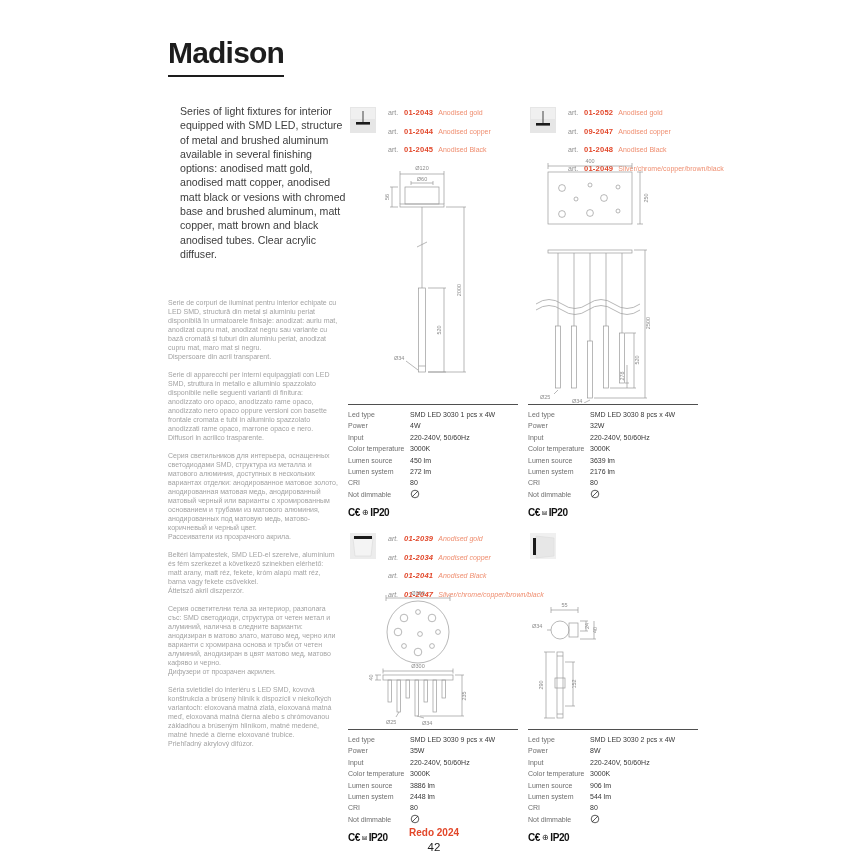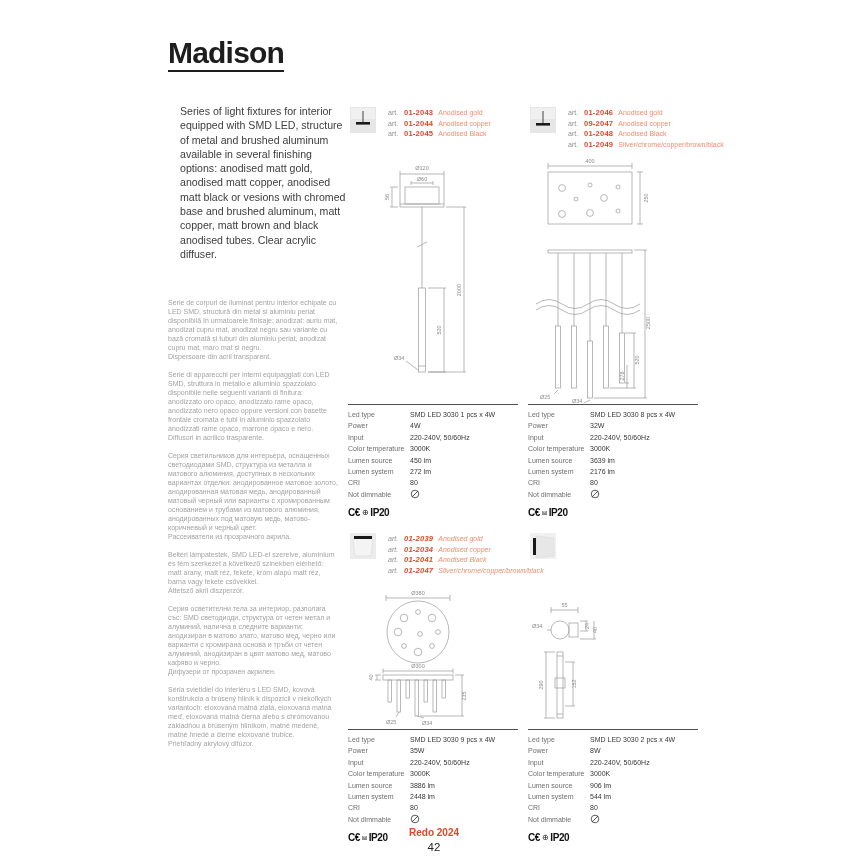--- a/index.html
+++ b/index.html
@@ -1,28 +1,28 @@
 <!DOCTYPE html>
 <html><head>
 <meta charset="utf-8">
 <style>
   html,body{margin:0;padding:0;background:#fff;}
   .page{position:relative;width:868px;height:868px;background:#ffffff;overflow:hidden;
         font-family:"Liberation Sans",sans-serif;color:#333;}
   .title{position:absolute;left:168px;top:36px;font-size:30px;font-weight:700;
-         letter-spacing:-0.8px;color:#1d1d1d;border-bottom:2px solid #1d1d1d;}
+         letter-spacing:-0.8px;color:#1d1d1d;border-bottom:2px solid #1d1d1d;padding-bottom:5px;}
   .intro-en{position:absolute;left:180px;top:104px;width:170px;font-size:10.6px;
             line-height:14.3px;color:#3d3d3d;}
   .intro-sm{position:absolute;left:168px;top:298px;width:170px;display:flex;
             flex-direction:column;gap:9px;}
   .para{margin:0;font-size:7px;line-height:9px;color:#a3a3a3;white-space:pre-line;}
 
   .head{position:absolute;display:flex;gap:12px;}
   .thumb{width:26px;height:26px;flex:none;}
-  .arts{display:flex;flex-direction:column;gap:2px;padding-top:2px;}
+  .arts{display:flex;flex-direction:column;gap:10px;padding-top:2px;}
   .art-row{display:flex;align-items:baseline;gap:5px;font-size:7px;line-height:8.6px;}
   .art-lbl{color:#8f8f8f;width:11px;flex:none;}
   .art-code{color:#e2472a;font-weight:700;font-size:7.6px;flex:none;letter-spacing:.2px;}
   .art-fin{color:#ef8e70;}
 
   .specs{position:absolute;width:170px;border-top:1px solid #4f4f4f;padding-top:4px;}
   .srow{display:flex;font-size:7px;line-height:11.4px;}
   .slbl{width:62px;flex:none;color:#6e6e6e;}
   .sval{color:#373737;}
   .nd-icon{display:inline-block;vertical-align:middle;}
@@ -174,21 +174,21 @@
       <svg width="26" height="26">
           <rect width="26" height="26" fill="#e6e6e6"></rect>
           <rect x="1" y="1" width="24" height="11" fill="#f0f0f0"></rect>
           <line x1="13" y1="4" x2="13" y2="16" stroke="#444" stroke-width="1"></line>
           <rect x="6" y="16" width="14" height="2.6" fill="#1a1a1a"></rect>
         </svg>
     </div>
     <div class="arts">
       <div class="art-row">
         <span class="art-lbl">art.</span>
-        <span class="art-code">01-2046</span>
+        <span class="art-code">01-2052</span>
         <span class="art-fin">Anodised gold</span>
       </div>
       <div class="art-row">
         <span class="art-lbl">art.</span>
         <span class="art-code">09-2047</span>
         <span class="art-fin">Anodised copper</span>
       </div>
       <div class="art-row">
         <span class="art-lbl">art.</span>
         <span class="art-code">01-2048</span>

